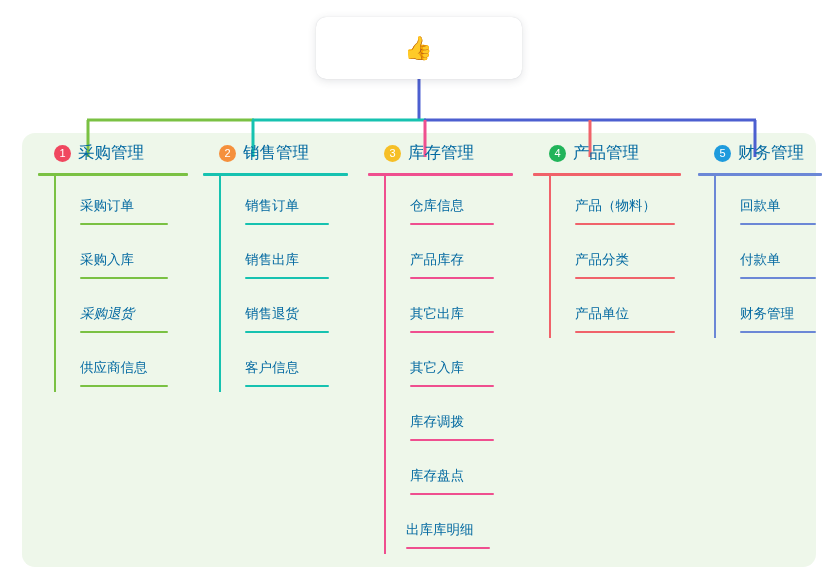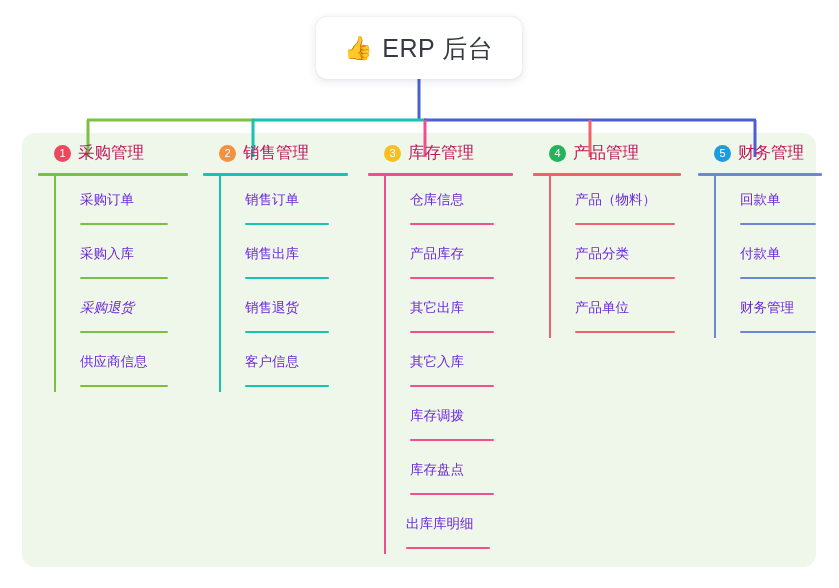--- a/index.html
+++ b/index.html
@@ -41,41 +41,41 @@
   }
 
   
   .column { position: absolute; top: 140px; }
   .col-head { display: flex; align-items: center; gap: 7px; height: 26px; padding-left: 16px; }
   .badge {
     width: 17px; height: 17px; border-radius: 50%;
     color: #ffffff; font-size: 11px; line-height: 17px;
     text-align: center; flex: 0 0 auto; font-weight: normal;
   }
-  .col-title { font-size: 16.5px; color: #be185d; white-space: nowrap; }
+  .col-title { font-size: 16.5px; color: #0369a1; white-space: nowrap; }
 
   .col-topbar { height: 3px; margin-top: 7px; border-radius: 1px; }
 
   
   .leaves { position: relative; padding-left: 16px; }
   .spine { position: absolute; left: 16px; top: 0; width: 2px; }
   .leaf {
     position: relative;
     height: 54px;
     display: flex; align-items: flex-end;
   }
   .leaf-inner {
     position: relative;
     margin-left: 20px;
     padding: 0 6px 5px 6px;
     width: calc(100% - 20px);
   }
   .leaf-text {
-    font-size: 13.5px; color: #6d28d9; white-space: nowrap;
-    display: block; padding-bottom: 14px;
+    font-size: 13.5px; color: #0369a1; white-space: nowrap;
+    display: block; padding-bottom: 8px;
   }
   .leaf-rule { height: 2px; border-radius: 1px; }
 </style>
 </head>
 <body>
 
 <div id="root">
 
   <div class="panel"></div>
 
@@ -86,21 +86,20 @@
       <line x1="424" y1="120" x2="756" y2="120" stroke="#4c5fd0" stroke-width="3"></line>
       <line x1="88" y1="120" x2="88" y2="157" stroke="#7ac143" stroke-width="3"></line>
       <line x1="253" y1="120" x2="253" y2="157" stroke="#16c2b0" stroke-width="3"></line>
       <line x1="425" y1="120" x2="425" y2="157" stroke="#ef4f8f" stroke-width="3"></line>
       <line x1="590" y1="120" x2="590" y2="157" stroke="#f0626a" stroke-width="3"></line>
       <line x1="755" y1="120" x2="755" y2="157" stroke="#4c5fd0" stroke-width="3"></line>
     </svg>
 
   <div class="title-card">
     <span class="title-emoji">👍</span>
-    <span class="title-text">ERP 后台</span>
   </div>
 
   <div id="columns-host">
       <div class="column" style="left: 38px; width: 150px;">
         <div class="col-head">
           <span class="badge" style="background: rgb(240, 71, 95);">1</span>
           <span class="col-title">采购管理</span>
         </div>
         <div class="col-topbar" style="background: rgb(122, 193, 67); width: 150px;"></div>
         <div class="leaves">

